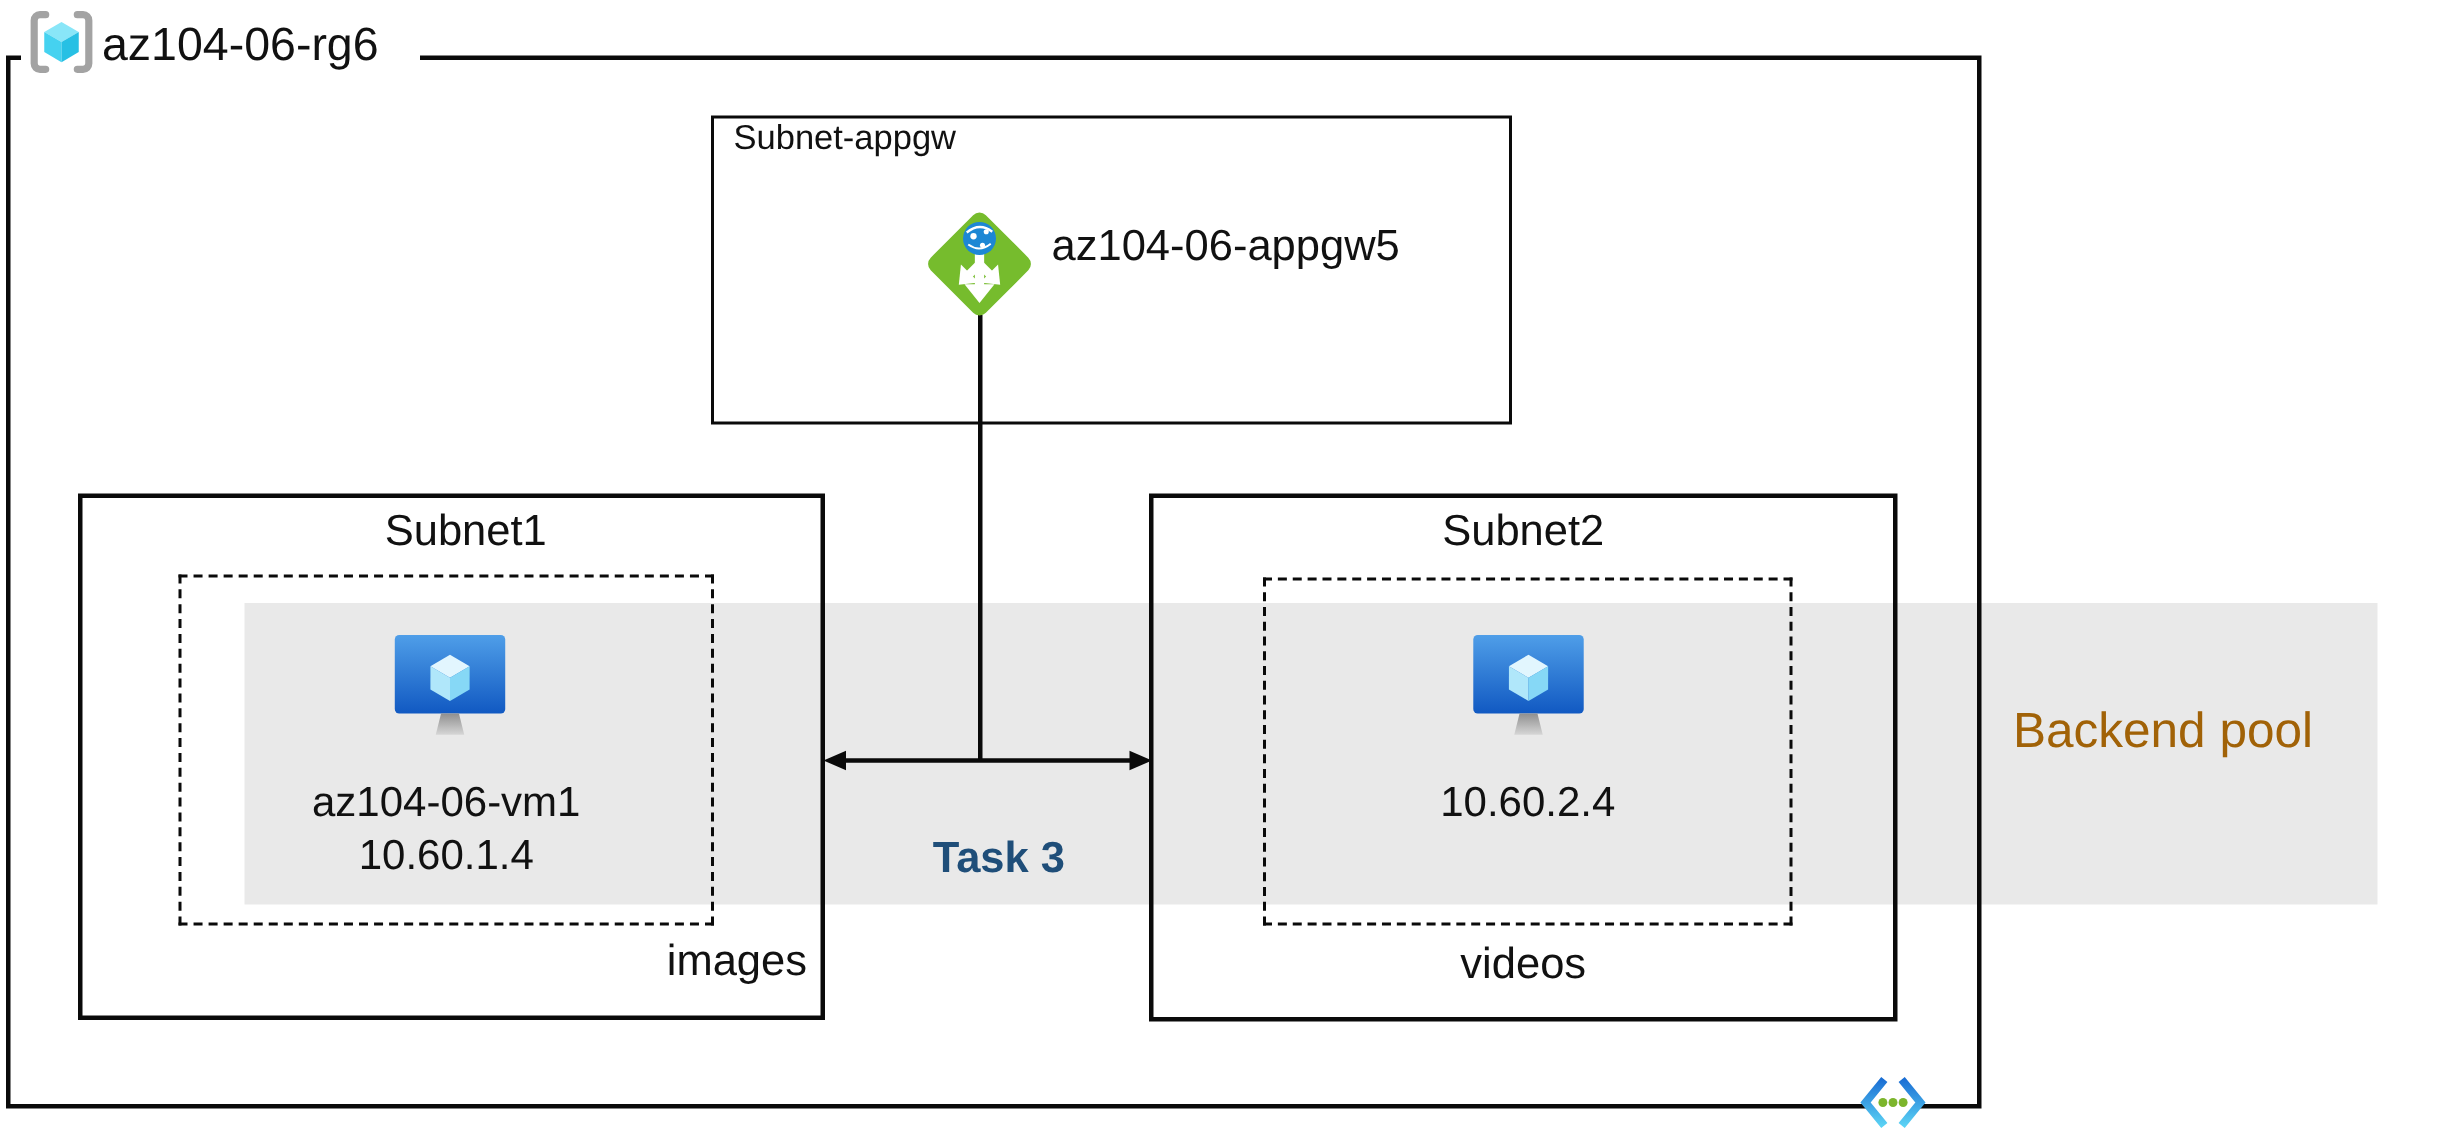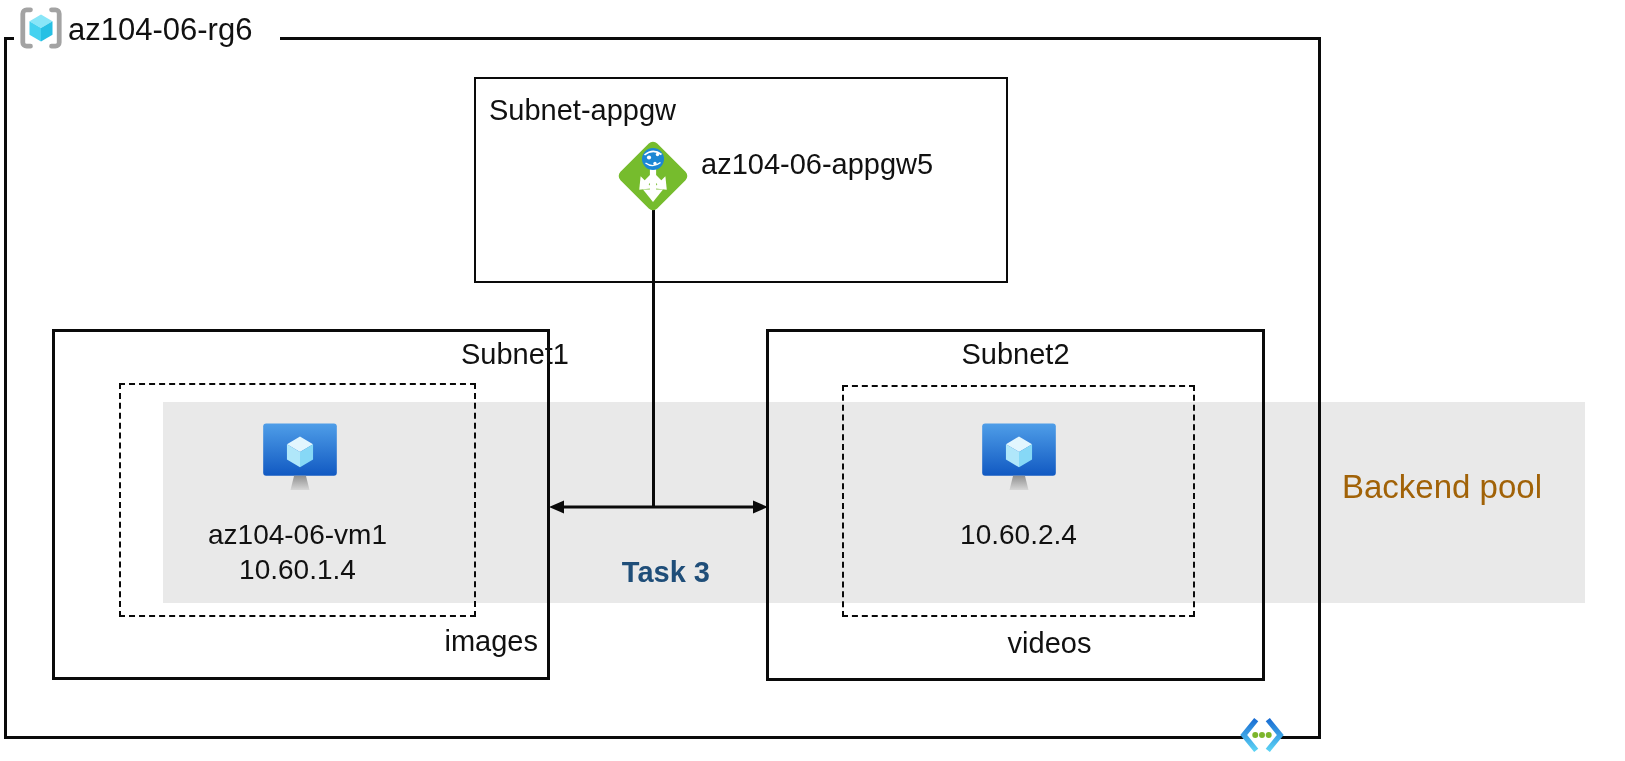--- a/index.html
+++ b/index.html
@@ -29,38 +29,38 @@
     left: 14px; top: 3px; height: 54px; padding: 0 28px 0 4px;
     background: #ffffff; display: flex; align-items: center; gap: 4px;
   }
   .rg-title { font-size: 31px; white-space: nowrap; }
 
   
   .appgw-box {
     left: 474px; top: 77px; width: 534px; height: 206px;
     border: 2px solid #0a0a0a; box-sizing: border-box;
   }
-  .appgw-title { left: 489px; top: 94px; font-size: 29px; white-space: nowrap; }
+  .appgw-title { left: 489px; top: 78px; font-size: 23px; white-space: nowrap; }
   .appgw-icon { left: 611px; top: 134px; width: 84px; height: 84px; }
   .appgw-lines { left: 701px; top: 146px; font-size: 29px; line-height: 37px; white-space: nowrap; }
 
   
   .subnet1-box { left: 52px;  top: 329px; width: 498px; height: 351px; border: 3px solid #0a0a0a; box-sizing: border-box; }
   .subnet2-box { left: 766px; top: 329px; width: 499px; height: 352px; border: 3px solid #0a0a0a; box-sizing: border-box; }
-  .subnet1-title { left: 52px;  top: 338px; width: 517px; text-align: right; font-size: 29px; }
+  .subnet1-title { left: 52px;  top: 338px; width: 517px; text-align: center; font-size: 29px; }
   .subnet2-title { left: 766px; top: 338px; width: 499px; text-align: center; font-size: 29px; }
   .dashed1 { left: 119px; top: 383px; width: 357px; height: 234px; border: 2px dashed #0a0a0a; box-sizing: border-box; }
   .dashed2 { left: 842px; top: 385px; width: 353px; height: 232px; border: 2px dashed #0a0a0a; box-sizing: border-box; }
 
   .vm1-icon { left: 262px; top: 422px; width: 76px; height: 74px; }
   .vm2-icon { left: 981px; top: 422px; width: 76px; height: 74px; }
   .vm1-text { left: 119px; top: 517px; width: 357px; text-align: center; font-size: 28px; line-height: 35px; }
   .vm2-text { left: 842px; top: 517px; width: 353px; text-align: center; font-size: 28px; line-height: 35px; }
   .images-label { left: 40px;  top: 625px; width: 498px; text-align: right; font-size: 29px; }
-  .videos-label { left: 800px; top: 627px; width: 499px; text-align: center; font-size: 29px; }
+  .videos-label { left: 766px; top: 627px; width: 499px; text-align: center; font-size: 29px; }
 
   
   .v-line { left: 652px; top: 210px; width: 3px; height: 297px; background: #0a0a0a; }
   .h-arrow { left: 549px; top: 499px; width: 219px; height: 16px; }
   .task-label { left: 588px; top: 556px; width: 122px; text-align: right;
                 font-size: 29px; font-weight: bold; color: #1f4e79; }
 
   .vnet-icon { left: 1236px; top: 714px; width: 52px; height: 42px; }
 </style>
 </head>

